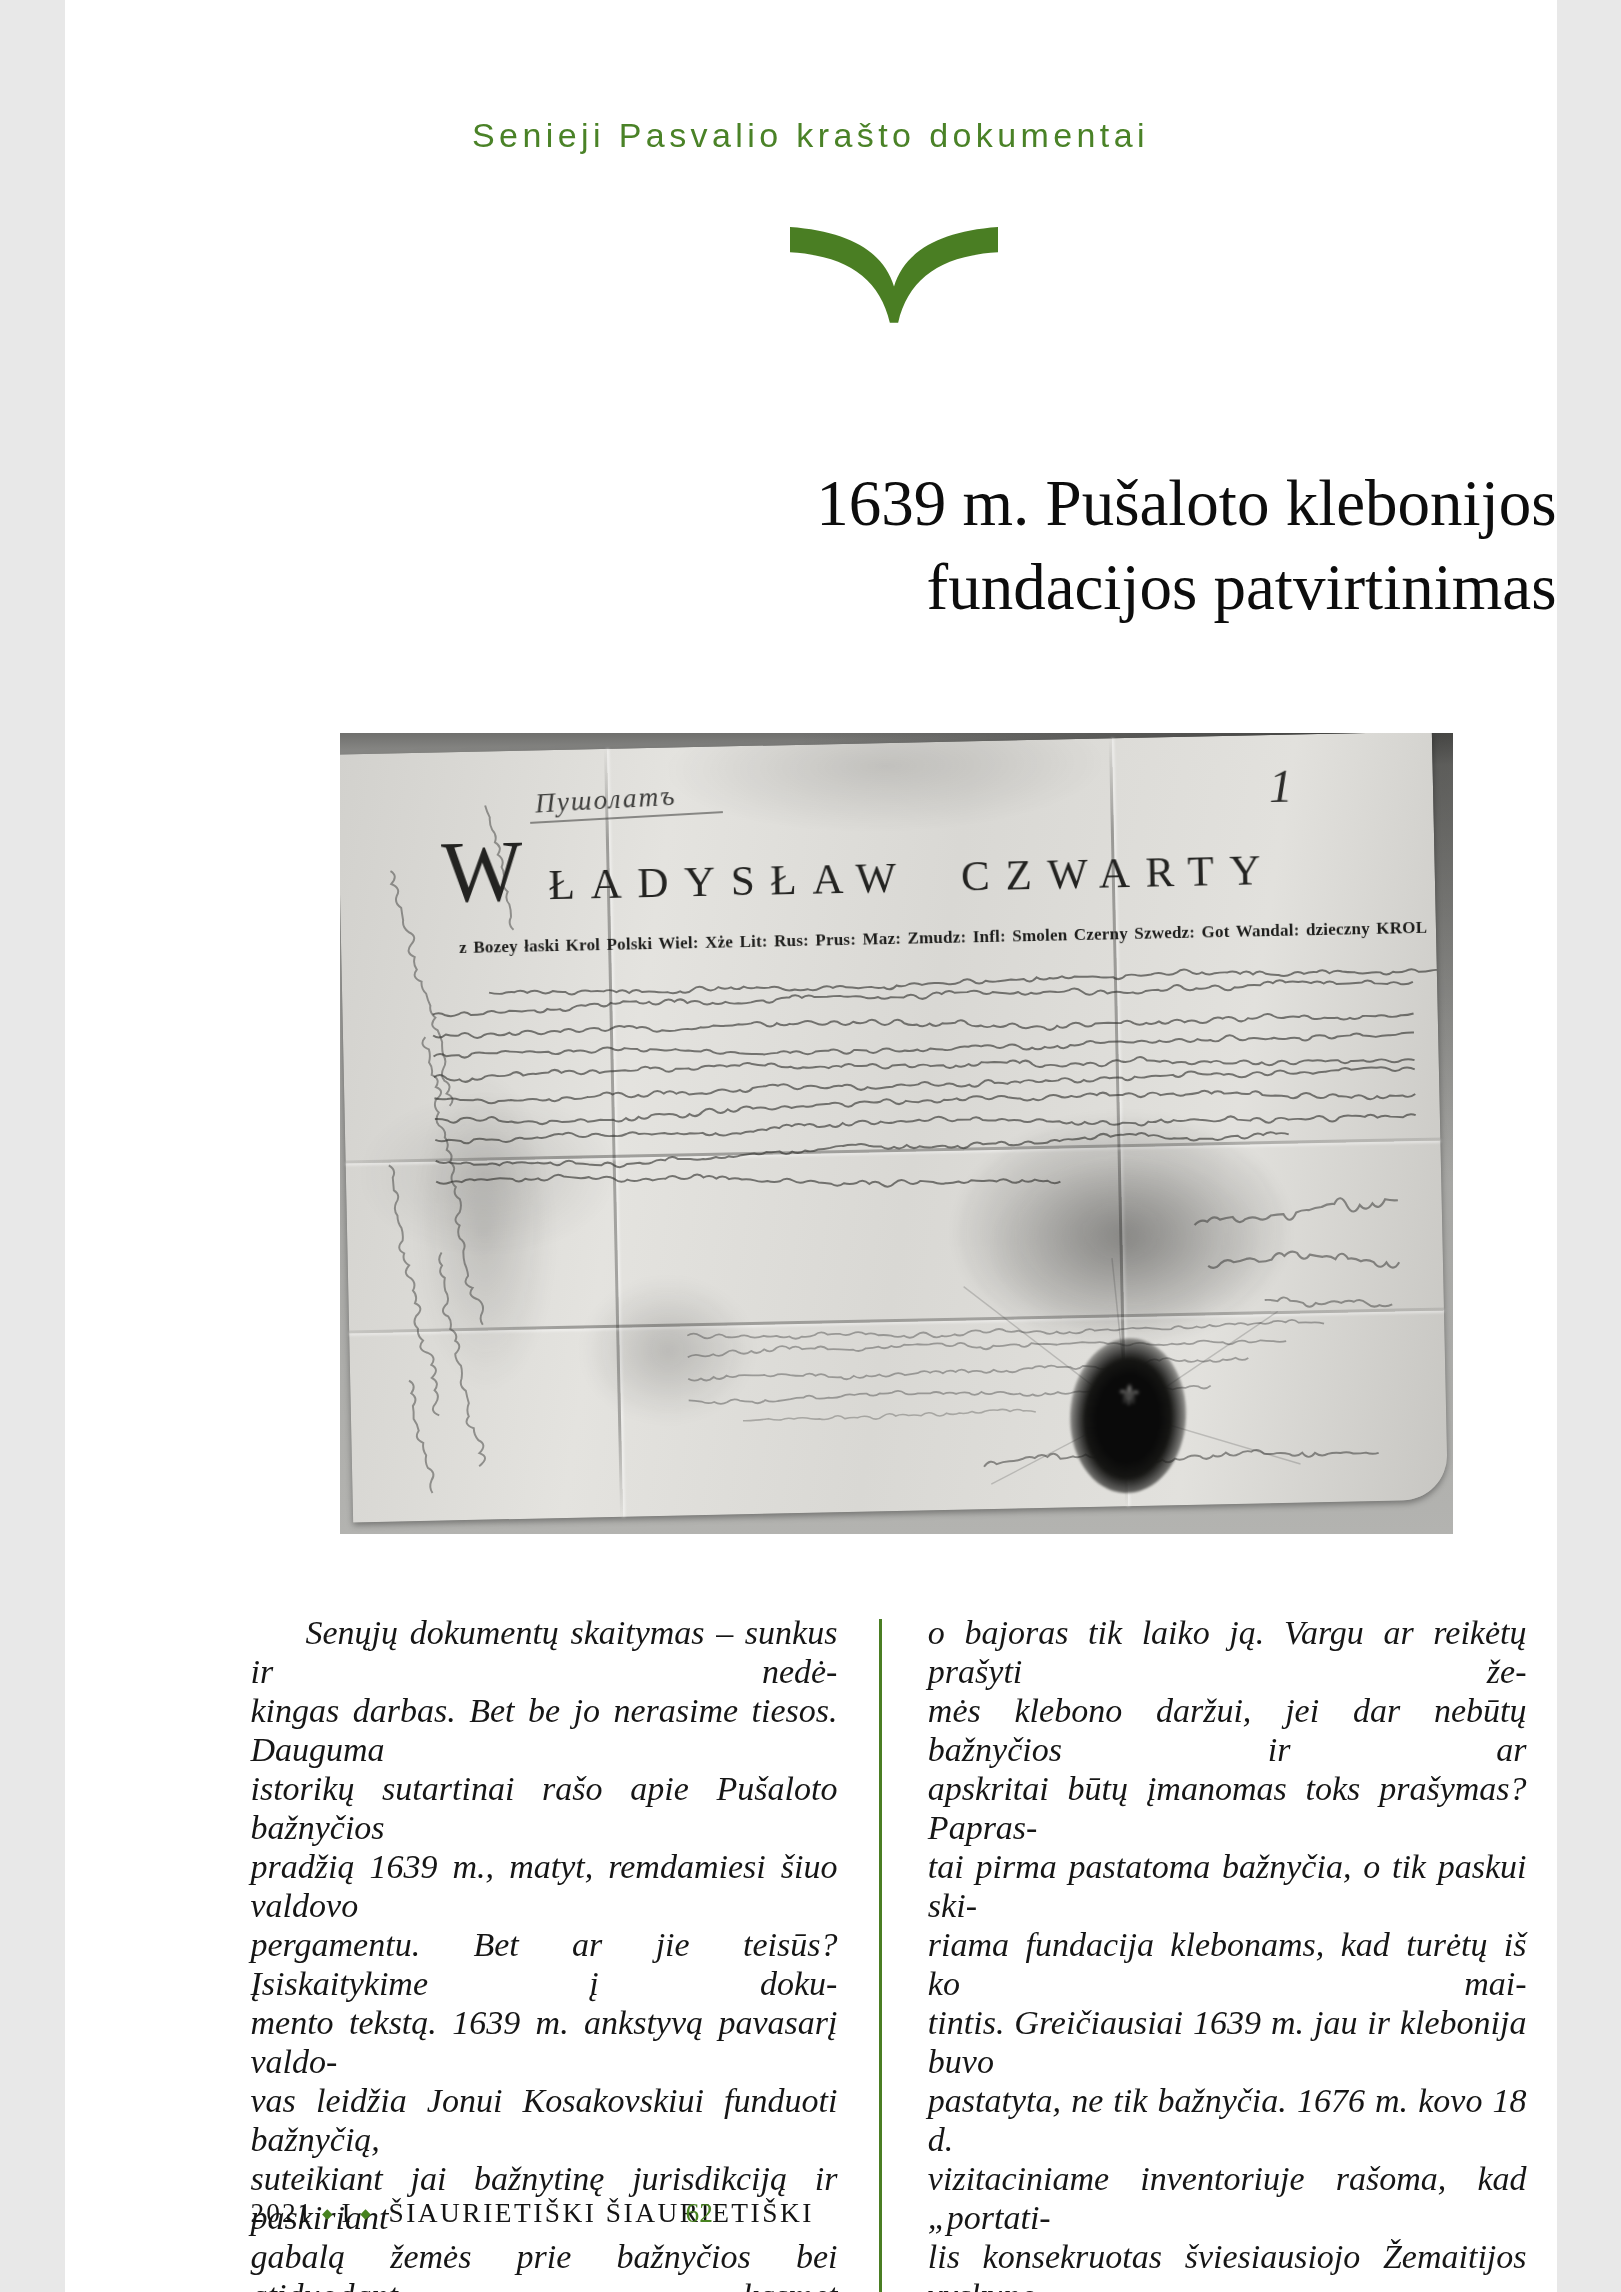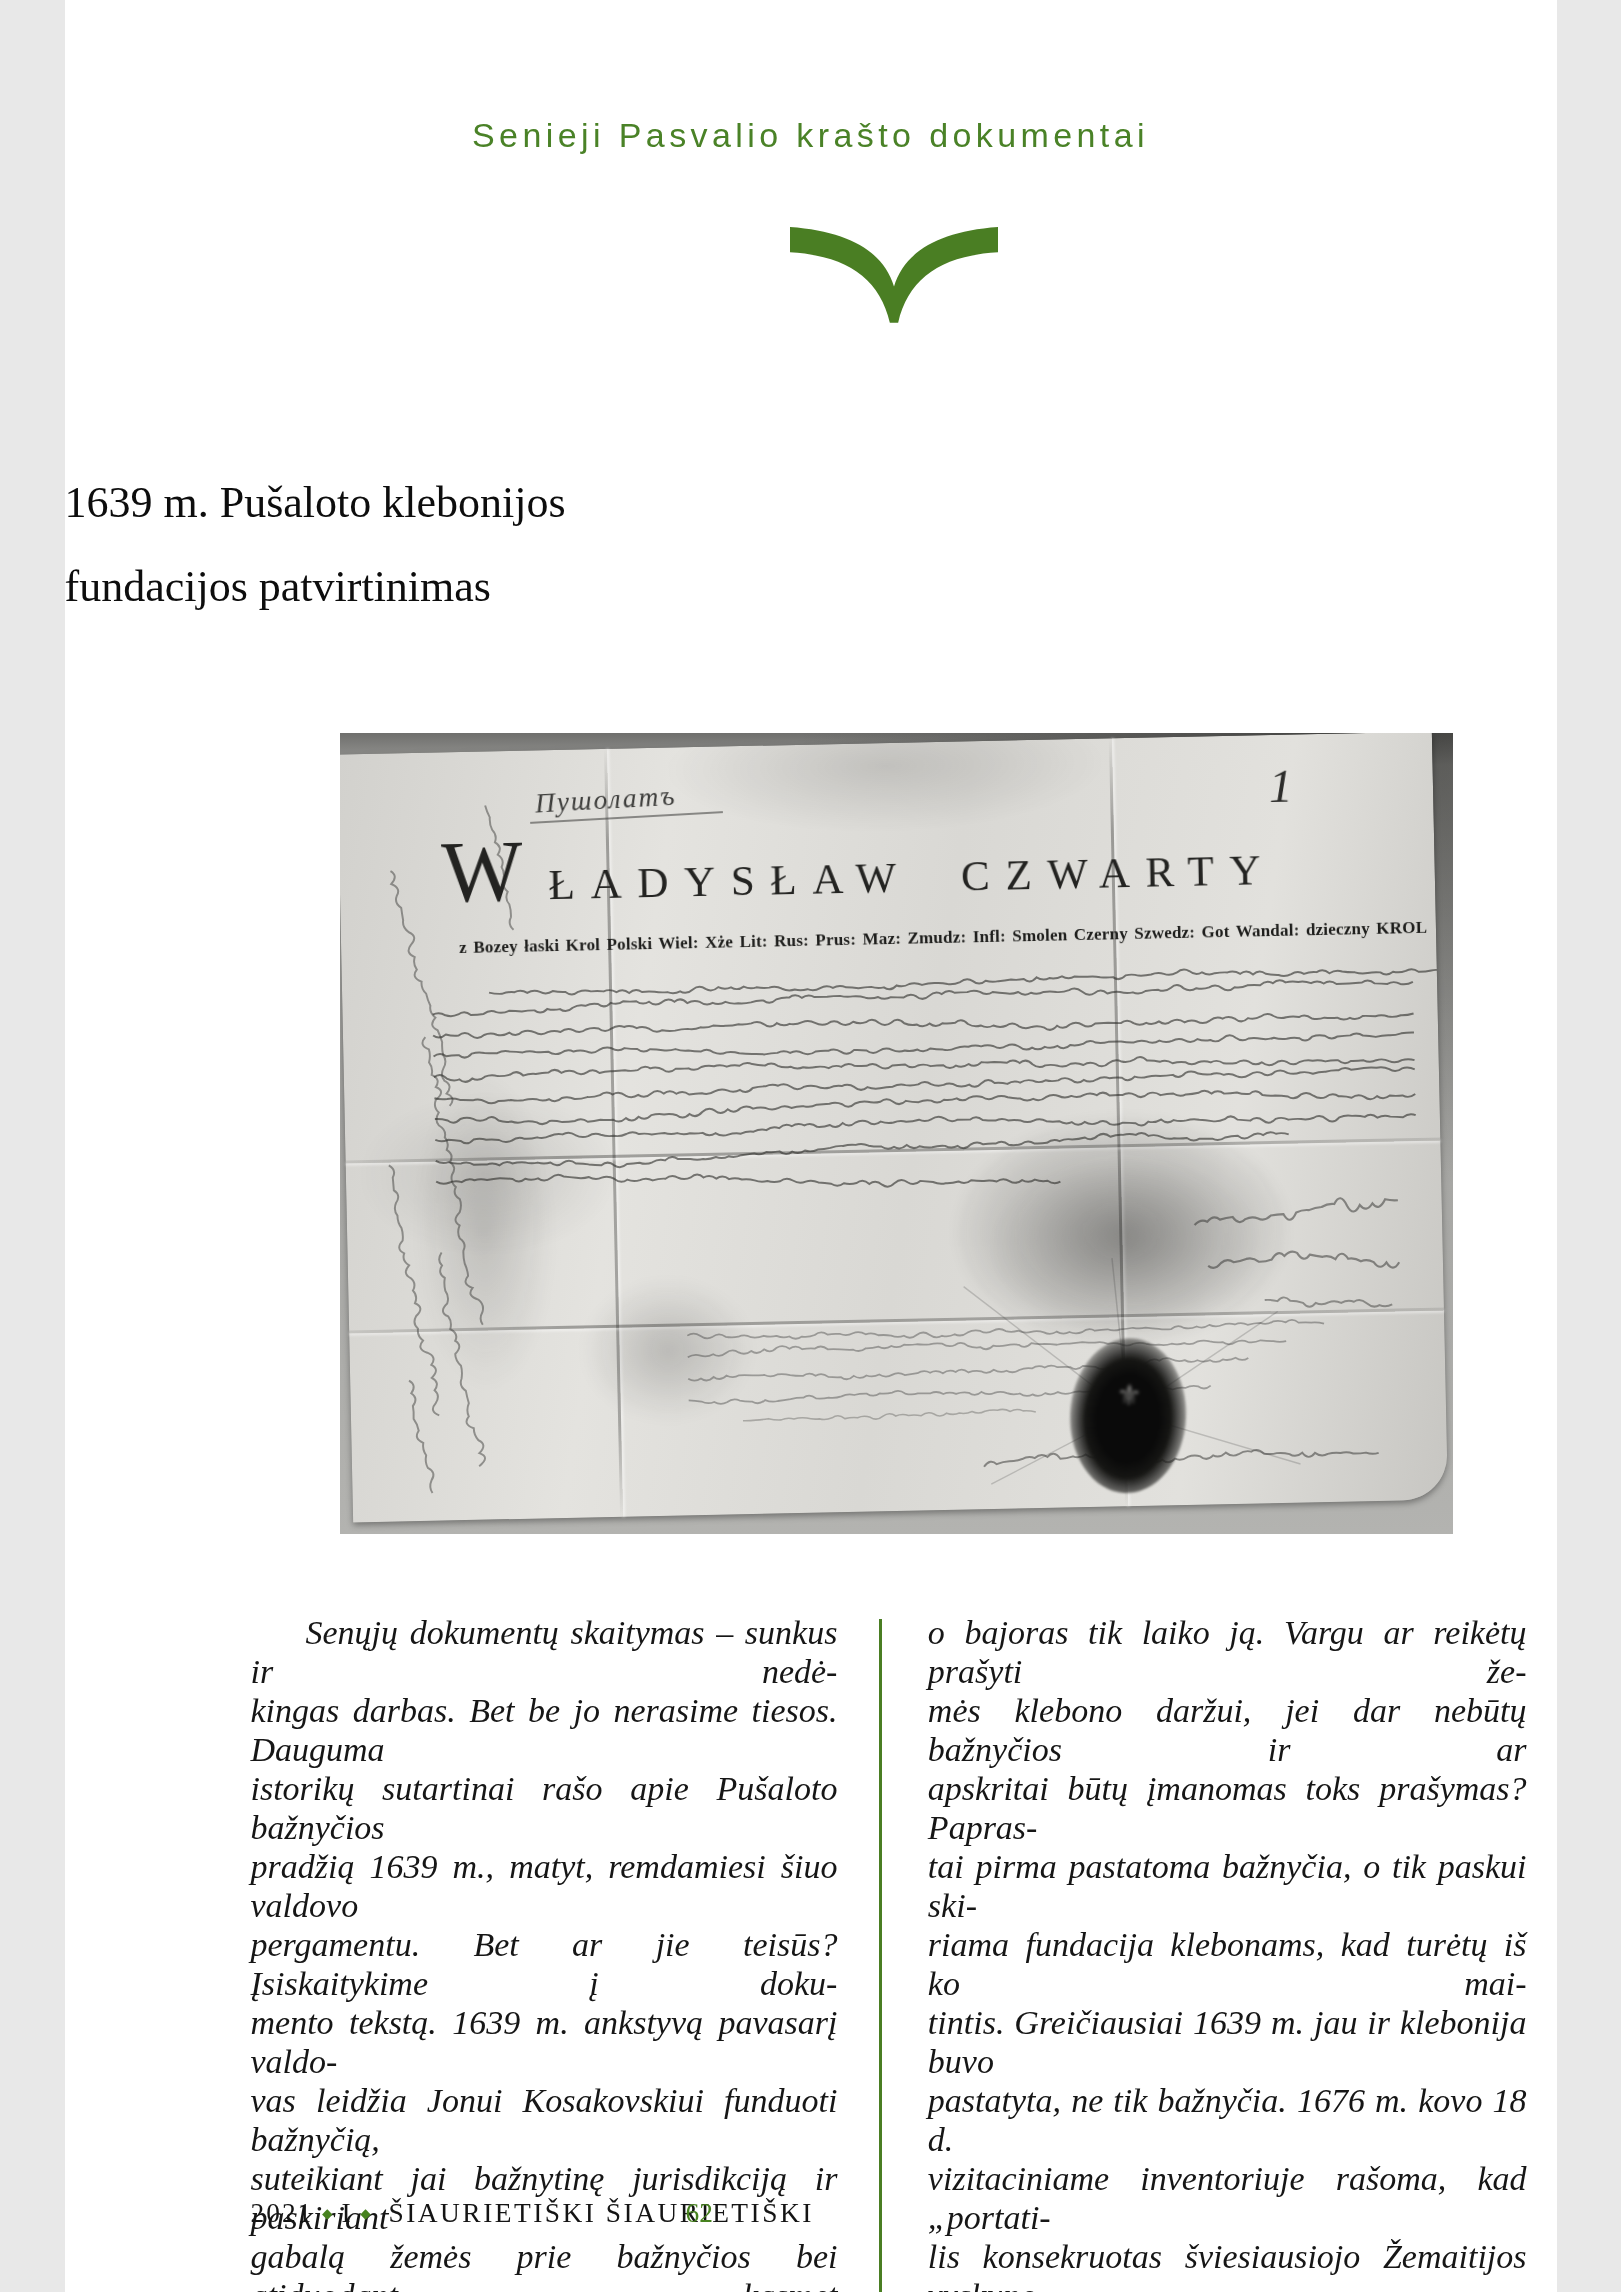--- a/index.html
+++ b/index.html
@@ -11,22 +11,22 @@
   
   .series-header{
     position:absolute; top:116px; left:0; width:100%;
     text-align:center; font-family:"Liberation Sans", sans-serif;
     font-size:34px; font-weight:400; letter-spacing:4.4px; color:#4a8227;
   }
   .ornament{ position:absolute; top:216px; left:725px; width:208px; height:110px; }
   
   .article-title{
     position:absolute; top:461px; left:0; width:100%;
-    text-align:left; font-family:"Liberation Serif", serif;
-    font-size:44px; line-height:84px; color:#0d0d0d;
+    text-align:right; font-family:"Liberation Serif", serif;
+    font-size:65px; line-height:84px; color:#0d0d0d;
     white-space:pre-line; font-weight:400;
   }
   
   .photo{
     position:absolute; left:275px; top:733px; width:1113px; height:801px;
     background:
       radial-gradient(ellipse at 95% 0%, rgba(30,30,28,.55), transparent 40%),
       linear-gradient(#6f6f6d 0%, #9a9a97 4%, #a8a8a5 60%, #b3b3b0 100%);
     overflow:hidden;
   }

